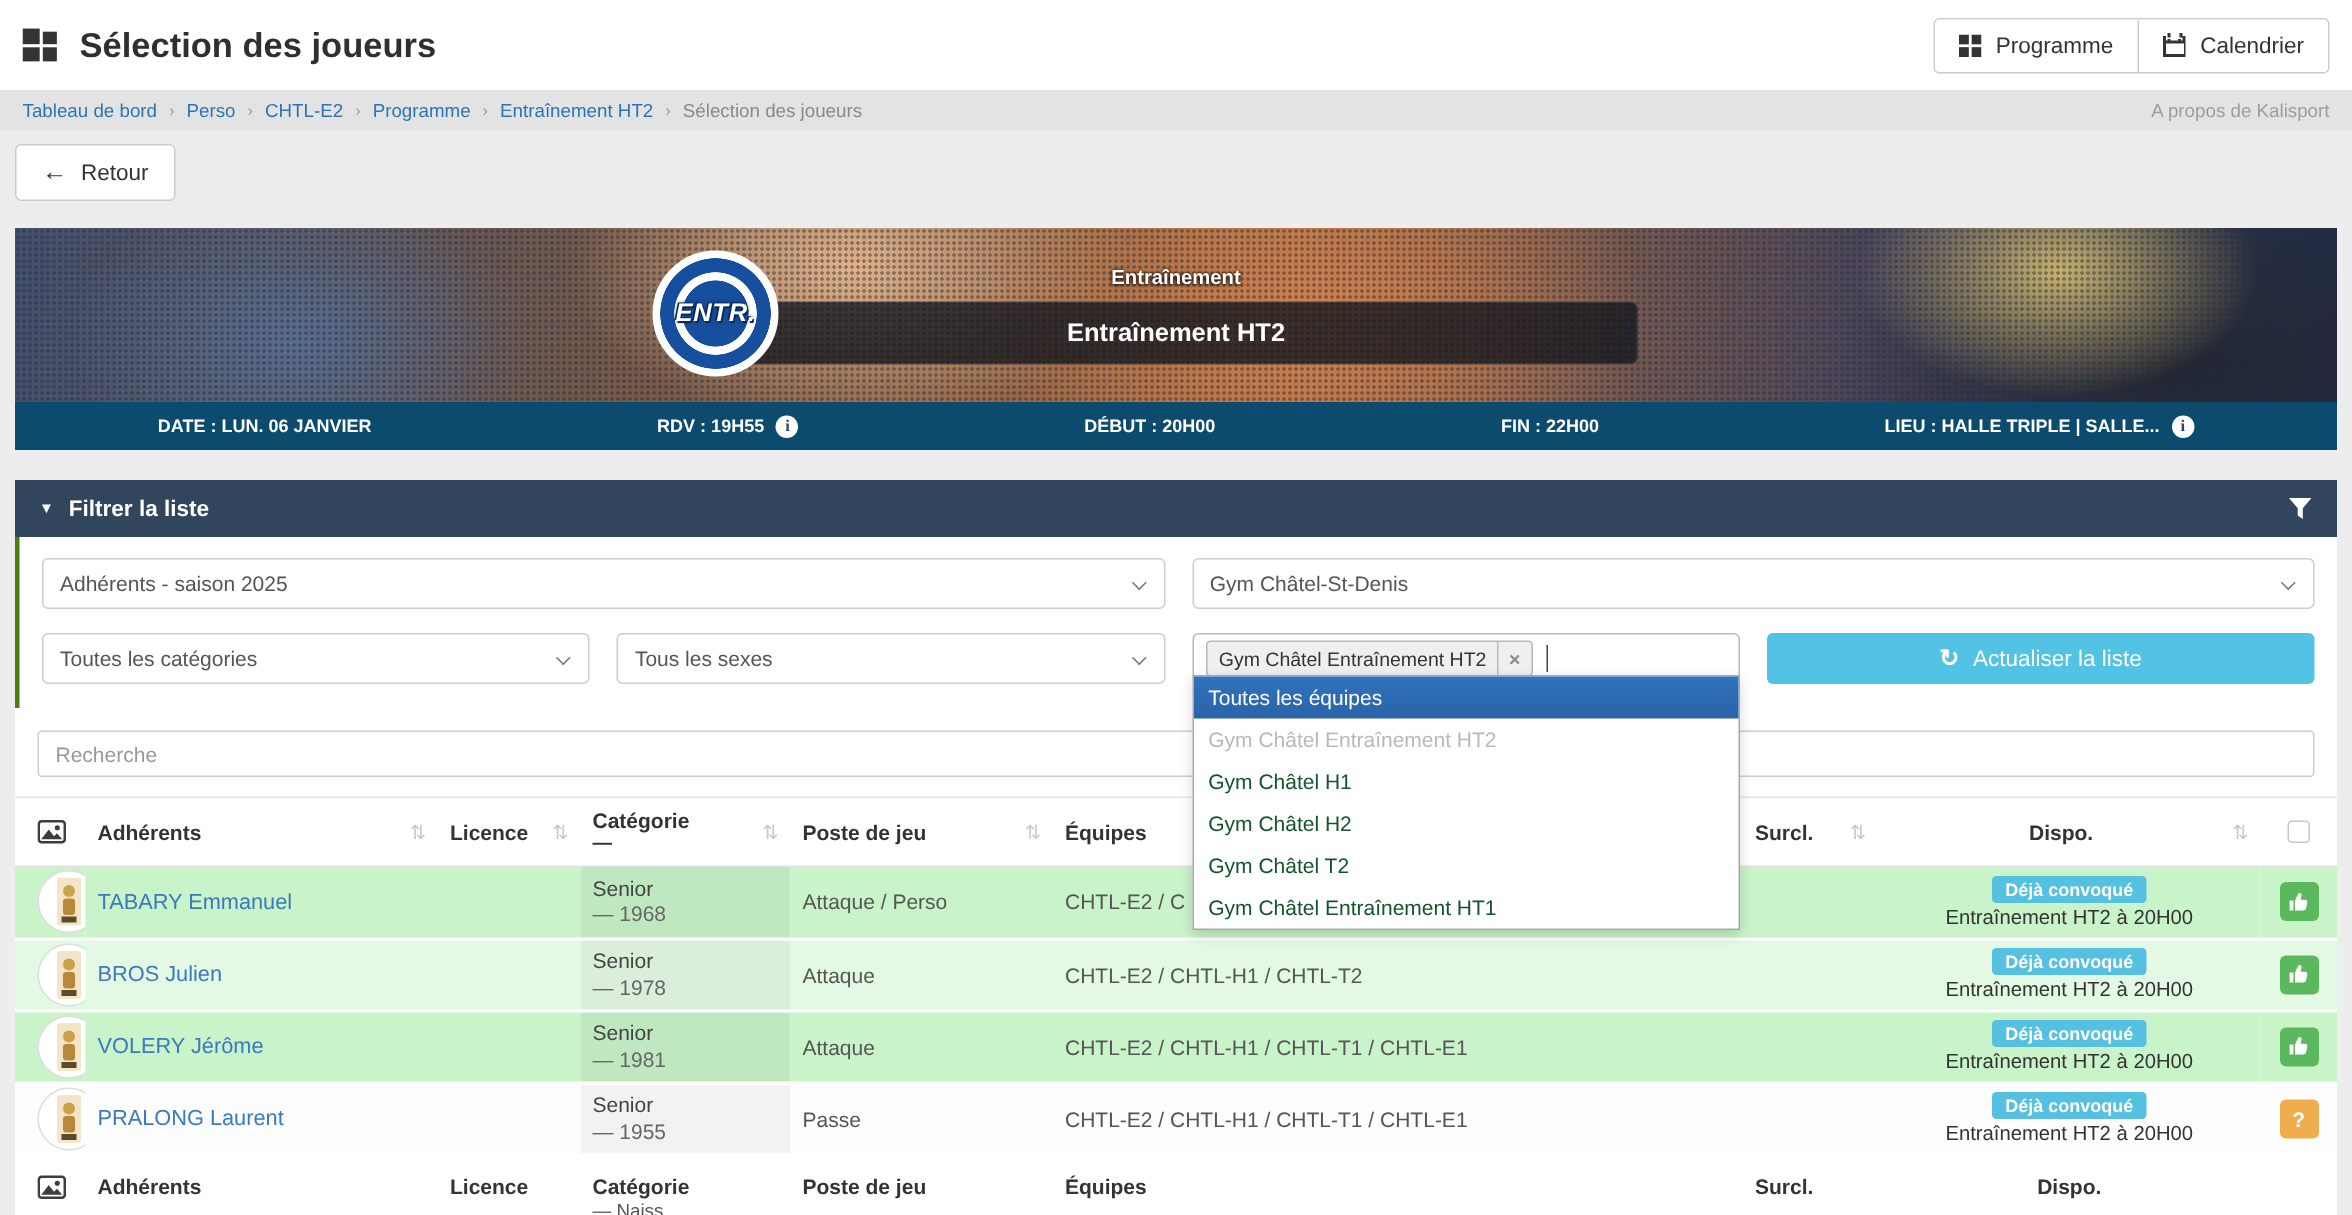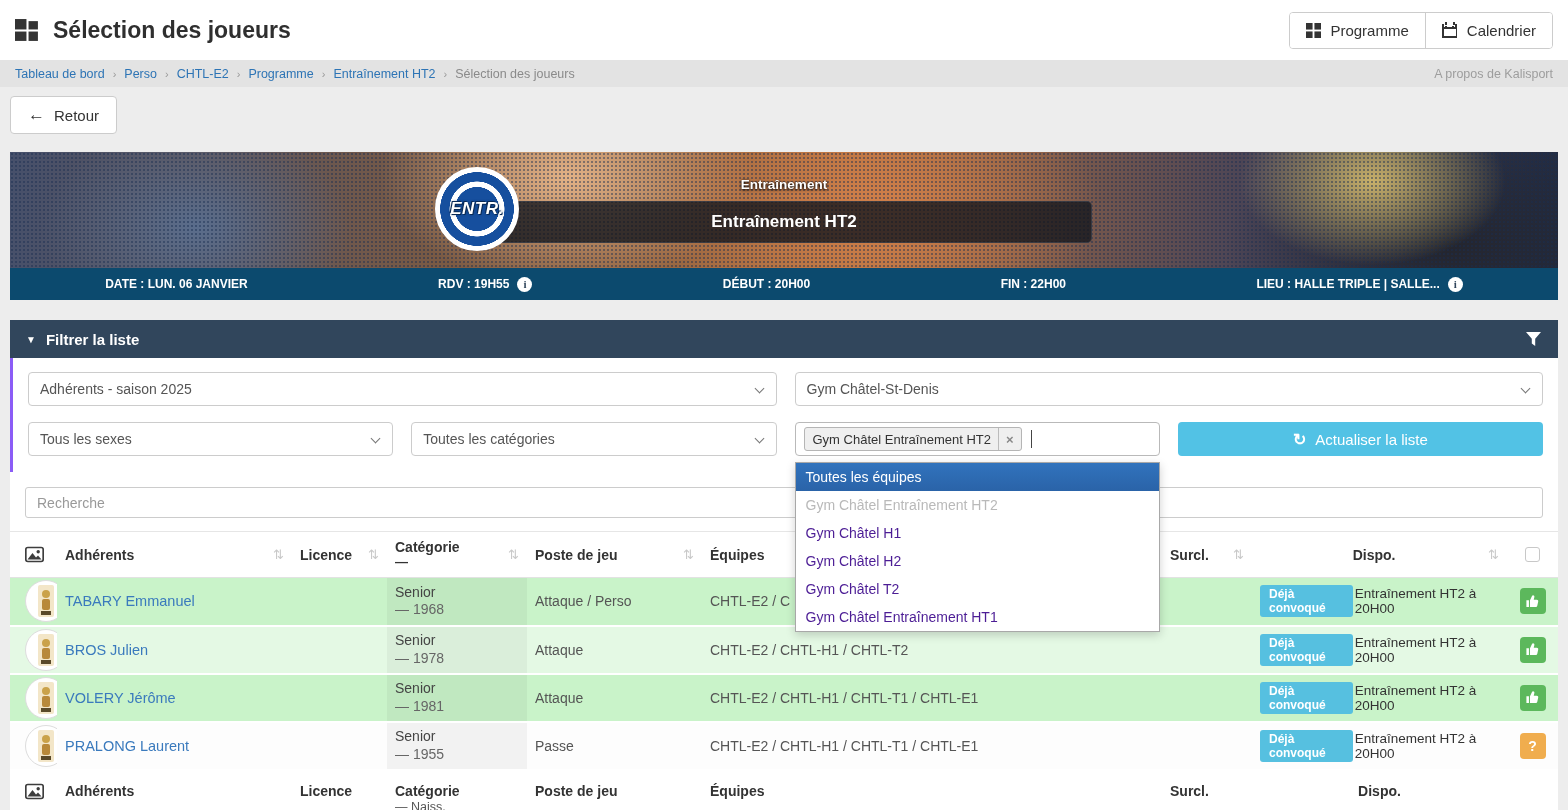--- a/index.html
+++ b/index.html
@@ -53,36 +53,36 @@
   .infobar { height:32px; background:#0c4a6e; display:flex; align-items:center; justify-content:space-around; color:#fff; font-size:12px; font-weight:bold; }
   .info-item { display:flex; align-items:center; gap:8px; }
   .info-icon { width:15px; height:15px; border-radius:50%; background:#fff; color:#31465c; display:inline-flex; align-items:center; justify-content:center; font-size:11px; font-weight:bold; font-family:"Liberation Serif", serif; cursor:pointer; }
 
   
   .card { background:#fff; margin-top:20px; }
   .filter-head { height:38px; background:#31465c; color:#fff; display:flex; align-items:center; justify-content:space-between; padding:0 16px; cursor:pointer; }
   .filter-title { font-weight:bold; font-size:15px; display:flex; align-items:center; gap:10px; }
   .caret-down { font-size:10px; }
   .funnel-icon { display:flex; cursor:pointer; }
-  .filter-body { border-left:3px solid #8b5cf6; background:#fff; padding:14px 15px 16px; }
+  .filter-body { border-left:3px solid #4d7c0f; background:#fff; padding:14px 15px 16px; }
   .frow { display:flex; gap:18px; }
   .frow + .frow { margin-top:16px; }
   .fitem { flex:1; position:relative; }
   .select { height:34px; border:1px solid #ccc; border-radius:4px; background:#fff; display:flex; align-items:center; padding:0 30px 0 11px; color:#555; position:relative; width:100%; font-size:14px; cursor:pointer; }
   .chev { position:absolute; right:13px; top:12px; width:7px; height:7px; border-right:1.5px solid #777; border-bottom:1.5px solid #777; transform:rotate(45deg); }
   .multi { height:34px; border:1px solid #b9b9b9; border-radius:4px; background:#fff; display:flex; align-items:center; padding:0 8px; gap:9px; }
   .tag { background:#efefef; border:1px solid #b5b5b5; border-radius:3px; display:inline-flex; align-items:center; height:24px; padding-left:8px; font-size:13px; color:#333; white-space:nowrap; }
   .tag-x { margin-left:7px; padding:0 7px; border-left:1px solid #bbb; color:#888; font-weight:bold; font-size:13px; cursor:pointer; align-self:stretch; display:flex; align-items:center; }
   .text-cursor { width:1px; height:18px; background:#444; }
   .refresh-btn { flex:1; height:34px; background:#52c2e5; border:none; border-radius:4px; color:#fff; font-size:15px; display:flex; align-items:center; justify-content:center; gap:9px; cursor:pointer; font-family:inherit; }
   .refresh-glyph { font-size:16px; font-weight:bold; }
 
   
-  .menu { position:absolute; top:40px; left:0; width:100%; background:#fff; border:1px solid #a8a8a8; box-shadow:0 3px 9px rgba(0,0,0,.18); z-index:60;text-align:right; }
-  .opt { height:28px; display:flex; align-items:center; padding:0 10px; font-size:14px; color:#4c1d95; cursor:pointer; }
+  .menu { position:absolute; top:28px; left:0; width:100%; background:#fff; border:1px solid #a8a8a8; box-shadow:0 3px 9px rgba(0,0,0,.18); z-index:60;text-align:right; }
+  .opt { height:28px; display:flex; align-items:center; padding:0 10px; font-size:14px; color:#14532d; cursor:pointer; }
   .opt.sel { background:linear-gradient(#3173bd,#2a63a8); color:#fff; }
   .opt.dis { color:#b9b9b9; cursor:default; }
 
   
   .search-row { padding:15px 15px 13px; }
   .search-input { width:100%; height:31px; border:1px solid #ccc; border-radius:3px; padding:0 11px; font-size:14px; color:#555; font-family:inherit; }
   .search-input::placeholder { color:#999; }
 
   
   table { width:100%; border-collapse:collapse; table-layout:fixed; }
@@ -94,21 +94,21 @@
   tbody td { height:48px; padding:0 8px; vertical-align:middle; border-bottom:2px solid #fff; }
   tr.r-green-a td { background:#c9f3c9; }
   tr.r-green-b td { background:#e4f9e4; }
   tr.r-plain td { background:#fdfdfd; }
   td.col-sorted { box-shadow:inset 0 0 0 999px rgba(0,0,0,.045); }
   .avatar { width:42px; height:42px; border-radius:50%; background:#fff; border:1px solid #ddd; display:flex; align-items:center; justify-content:center; cursor:pointer; }
   .name-link { color:#3a7abd; font-size:14.5px; cursor:pointer; }
   .cat-line1 { font-size:14px; color:#444; line-height:1.25; }
   .cat-line2 { font-size:14px; color:#666; line-height:1.25; }
   .teams-cell, .pos-cell { color:#555; }
-  .dispo-wrap { display:flex; flex-direction:row; align-items:center; gap:2px; }
+  .dispo-wrap { display:flex; flex-direction:column; align-items:center; gap:2px; }
   .badge { background:#56c0e0; color:#fff; font-weight:bold; font-size:12px; border-radius:3px; padding:2px 9px; display:inline-block; }
   .badge-sub { font-size:13.5px; color:#333; }
   .status-btn { width:26px; height:26px; border:none; border-radius:4px; display:flex; align-items:center; justify-content:center; cursor:pointer; margin:0 auto; color:#fff; font-weight:bold; font-size:14px; font-family:inherit; }
   .status-ok { background:#5cb85c; }
   .status-unknown { background:#f0ad4e; }
   .hdr-checkbox { width:15px; height:15px; appearance:none; -webkit-appearance:none; border:1px solid #c8c8c8; border-radius:3px; background:#fff; cursor:pointer; display:block; margin:0 auto; }
   tfoot td { border-top:2px solid #d8d8d8; padding:12px 8px 0; font-weight:bold; font-size:14px; color:#333; vertical-align:top; height:60px; }
   .tf-sub { display:block; font-size:12.5px; font-weight:normal; color:#555; line-height:1.3; }
   .cell-center { text-align:center; }
   .pad-first { padding-left:15px !important; }
@@ -244,27 +244,27 @@
         <div class="fitem">
           <div class="select">
             <span>Gym Châtel-St-Denis</span>
             <span class="chev"></span>
           </div>
         </div>
       </div>
       <div class="frow">
         <div class="fitem">
           <div class="select">
-            <span>Tous les sexes</span>
+            <span>Toutes les catégories</span>
             <span class="chev"></span>
           </div>
         </div>
         <div class="fitem">
           <div class="select">
-            <span>Toutes les catégories</span>
+            <span>Tous les sexes</span>
             <span class="chev"></span>
           </div>
         </div>
         <div class="fitem">
           <div class="multi">
             <span class="tag">
               <span>Gym Châtel Entraînement HT2</span>
               <span class="tag-x">×</span>
             </span>
             <span class="text-cursor"></span>

